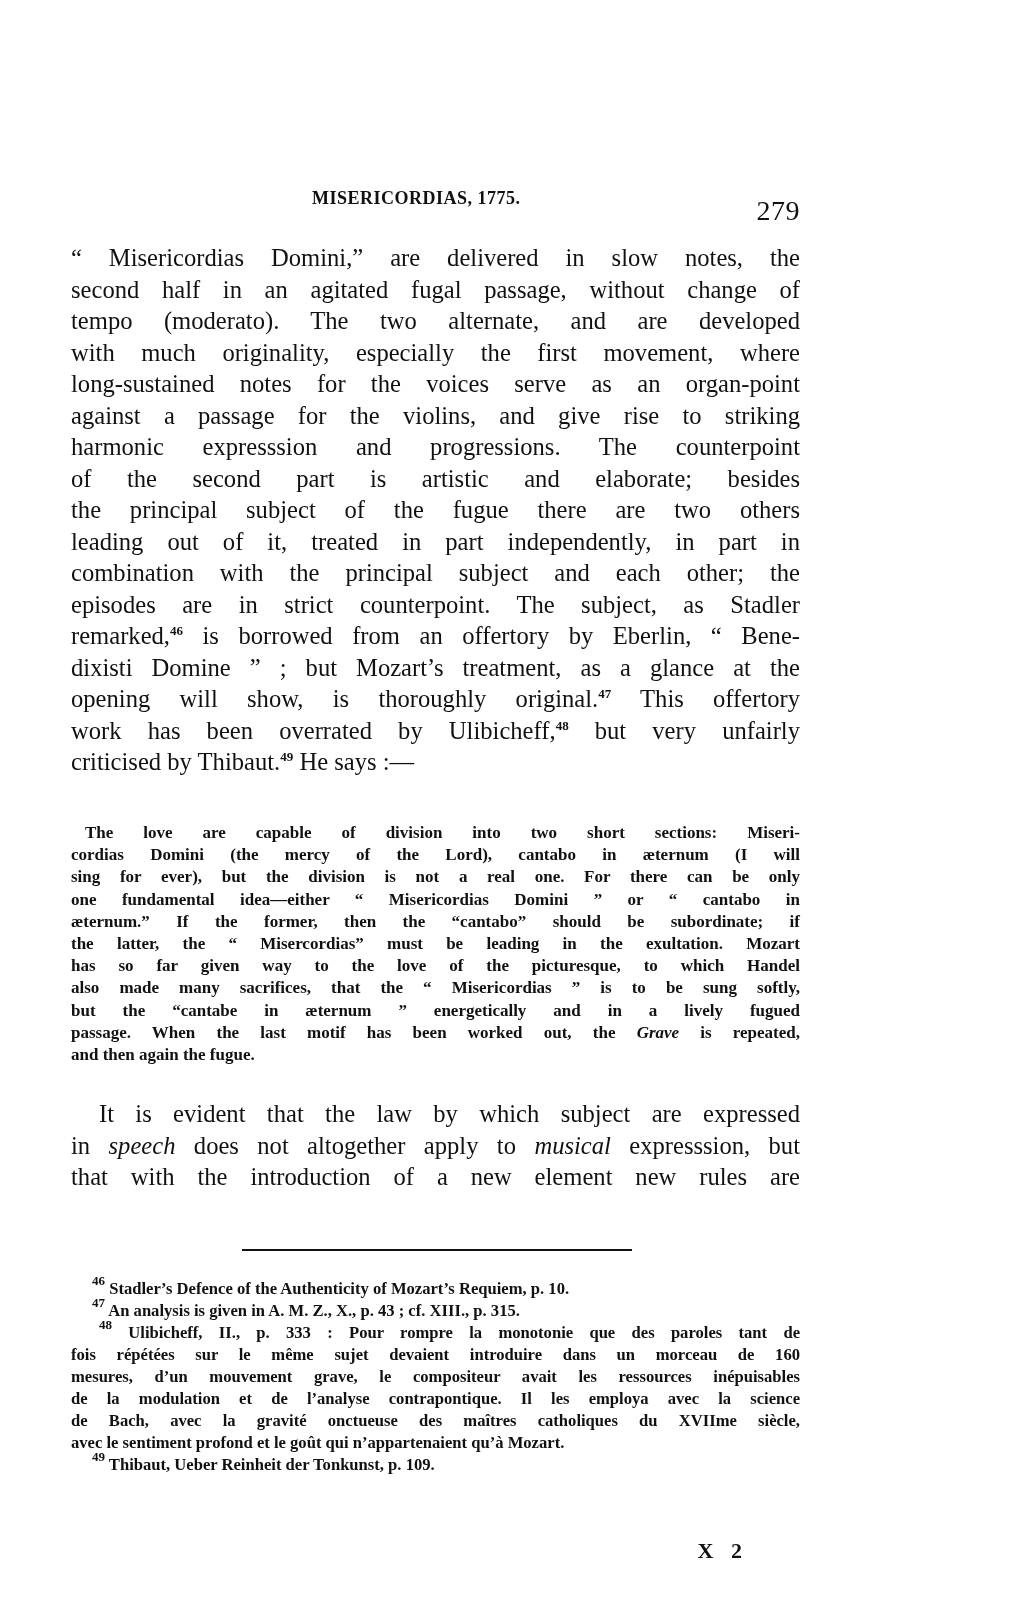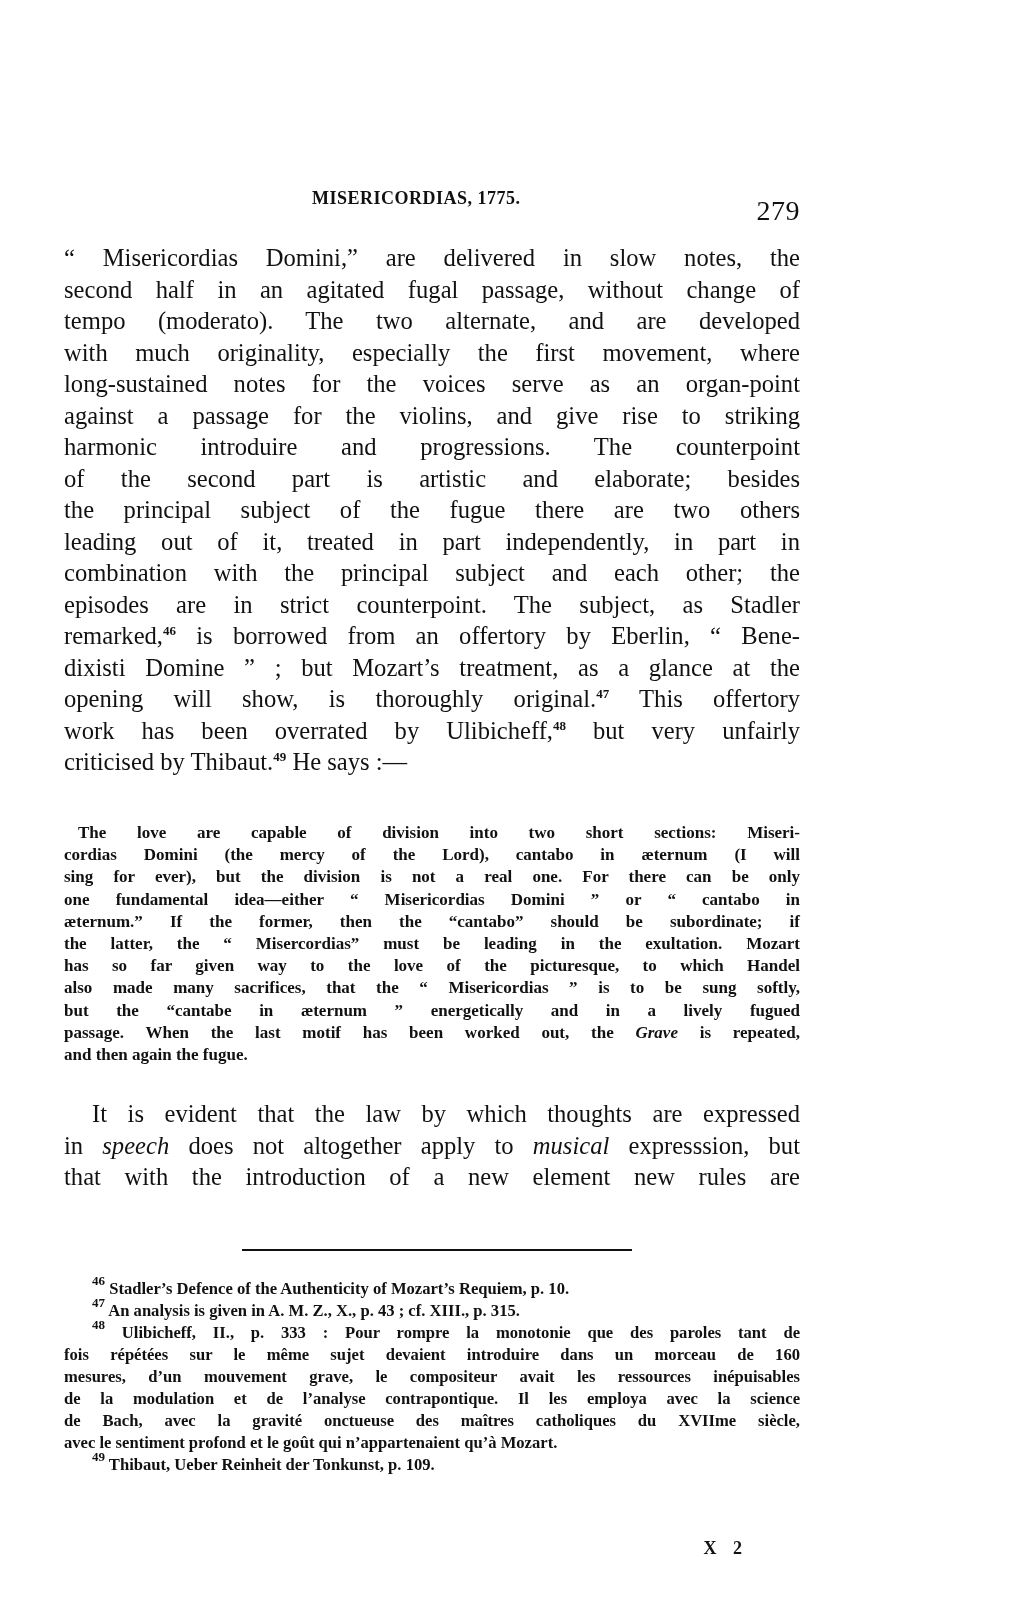--- a/index.html
+++ b/index.html
@@ -2,50 +2,50 @@
 <html><head>
 <meta charset="utf-8">
 <style>
   html, body { margin: 0; padding: 0; background: #ffffff; }
   body { width: 1034px; height: 1600px; position: relative; overflow: hidden; color: #111; font-family: "Liberation Serif", "DejaVu Serif", serif; }
   .page { position: absolute; left: 64px; top: 0; width: 736px; }
   .running-head { position: absolute; top: 188px; left: 0; width: 736px; height: 30px; font-size: 18px; letter-spacing: 0.5px; }
   .running-title { position: absolute; left: 248px; top: 0; font-weight: bold; }
   .page-number { position: absolute; right: 0; top: 7px; font-size: 28px; }
   .body-text { position: absolute; top: 242px; left: 0; width: 736px; font-size: 24.6px; line-height: 31.5px; text-align: justify; }
-  .line { display: block; text-align: justify; text-align-last: justify; white-space: nowrap; }
+  .line { display: block; text-align: justify; text-align-last: justify; white-space: nowrap; margin-left: 7px; }
   .line.last { text-align-last: left; }
   sup { font-size: 13px; vertical-align: 9px; line-height: 0; font-weight: bold; }
   .quote { position: absolute; top: 822px; left: 0; width: 736px; font-size: 17px; line-height: 22.2px; font-weight: bold; }
   .quote .line:first-child { text-indent: 0; }
   .para2 { position: absolute; top: 1098px; left: 0; width: 736px; font-size: 24.6px; line-height: 31.5px; }
   .rule { position: absolute; top: 1249px; left: 178px; width: 390px; height: 0; border-top: 2px solid #111; }
   .footnotes { position: absolute; top: 1278px; left: 0; width: 736px; font-size: 16.6px; line-height: 22px; font-weight: bold; }
   .fn-indent { padding-left: 28px; }
-  .signature { position: absolute; top: 1538px; right: 52px; font-size: 18px; font-weight: bold; letter-spacing: 6px; }
+  .signature { position: absolute; top: 1538px; right: 52px; font-size: 22px; font-weight: bold; letter-spacing: 6px; }
   i { font-style: italic; }
 </style>
 </head>
 <body>
 
 <div class="page">
 
   <div class="running-head">
     <span class="running-title">MISERICORDIAS, 1775.</span>
     <span class="page-number">279</span>
   </div>
 
   <div class="body-text">
     <span class="line">“ Misericordias Domini,” are delivered in slow notes, the</span>
     <span class="line">second half in an agitated fugal passage, without change of</span>
     <span class="line">tempo (moderato). The two alternate, and are developed</span>
     <span class="line">with much originality, especially the first movement, where</span>
     <span class="line">long-sustained notes for the voices serve as an organ-point</span>
     <span class="line">against a passage for the violins, and give rise to striking</span>
-    <span class="line">harmonic introduire and progressions. The counterpoint</span>
+    <span class="line">harmonic expresssion and progressions. The counterpoint</span>
     <span class="line">of the second part is artistic and elaborate; besides</span>
     <span class="line">the principal subject of the fugue there are two others</span>
     <span class="line">leading out of it, treated in part independently, in part in</span>
     <span class="line">combination with the principal subject and each other; the</span>
     <span class="line">episodes are in strict counterpoint. The subject, as Stadler</span>
     <span class="line"><span>remarked,</span><sup>46</sup><span> is borrowed from an offertory by Eberlin, “ Bene-</span></span>
     <span class="line">dixisti Domine ” ; but Mozart’s treatment, as a glance at the</span>
     <span class="line"><span>opening will show, is thoroughly original.</span><sup>47</sup><span> This offertory</span></span>
     <span class="line"><span>work has been overrated by Ulibicheff,</span><sup>48</sup><span> but very unfairly</span></span>
     <span class="line last"><span>criticised by Thibaut.</span><sup>49</sup><span> He says :—</span></span>
@@ -59,21 +59,21 @@
     <span class="line">æternum.” If the former, then the “cantabo” should be subordinate; if</span>
     <span class="line">the latter, the “ Misercordias” must be leading in the exultation. Mozart</span>
     <span class="line">has so far given way to the love of the picturesque, to which Handel</span>
     <span class="line">also made many sacrifices, that the “ Misericordias ” is to be sung softly,</span>
     <span class="line">but the “cantabe in æternum ” energetically and in a lively fugued</span>
     <span class="line"><span>passage. When the last motif has been worked out, the </span><i>Grave</i><span> is repeated,</span></span>
     <span class="line last">and then again the fugue.</span>
   </div>
 
   <div class="para2">
-    <span class="line" style="padding-left:28px">It is evident that the law by which thoughts are expressed</span>
+    <span class="line" style="padding-left:28px">It is evident that the law by which subject are expressed</span>
     <span class="line"><span>in </span><i>speech</i><span> does not altogether apply to </span><i>musical</i><span> expresssion, but</span></span>
     <span class="line">that with the introduction of a new element new rules are</span>
   </div>
 
   <div class="rule"></div>
 
   <div class="footnotes">
     <div class="fn-indent"><sup>46</sup> <span>Stadler’s Defence of the Authenticity of Mozart’s Requiem, p. 10.</span></div>
     <div class="fn-indent"><sup>47</sup> <span>An analysis is given in A. M. Z., X., p. 43 ; cf. XIII., p. 315.</span></div>
     <div>

